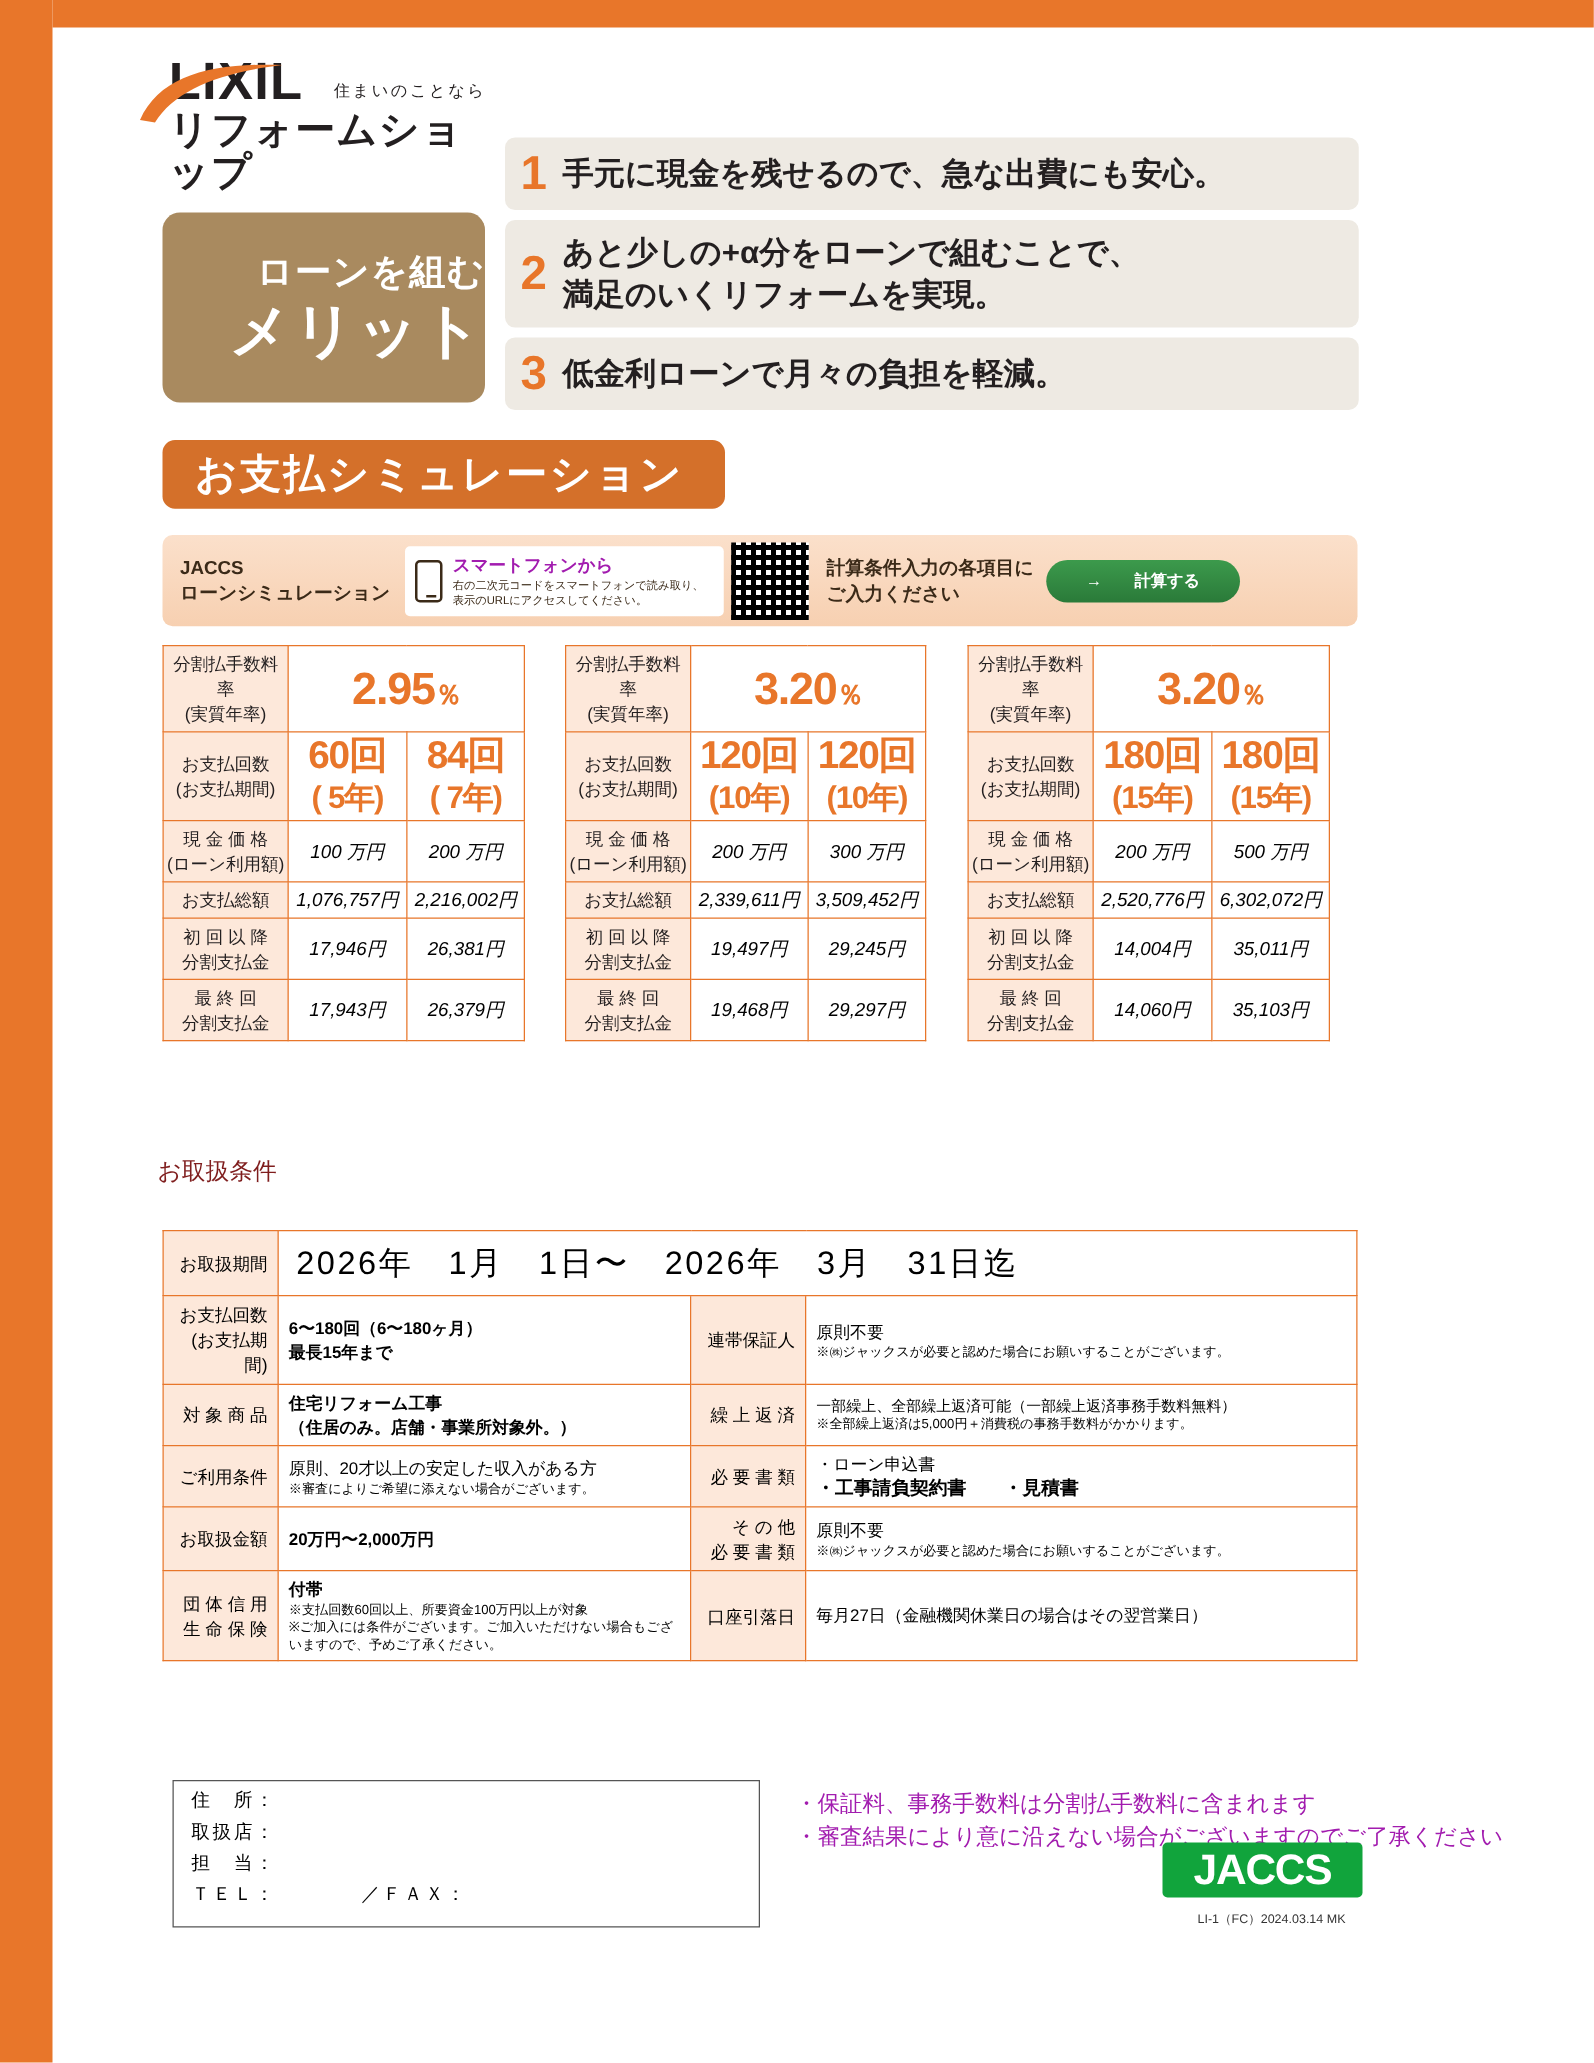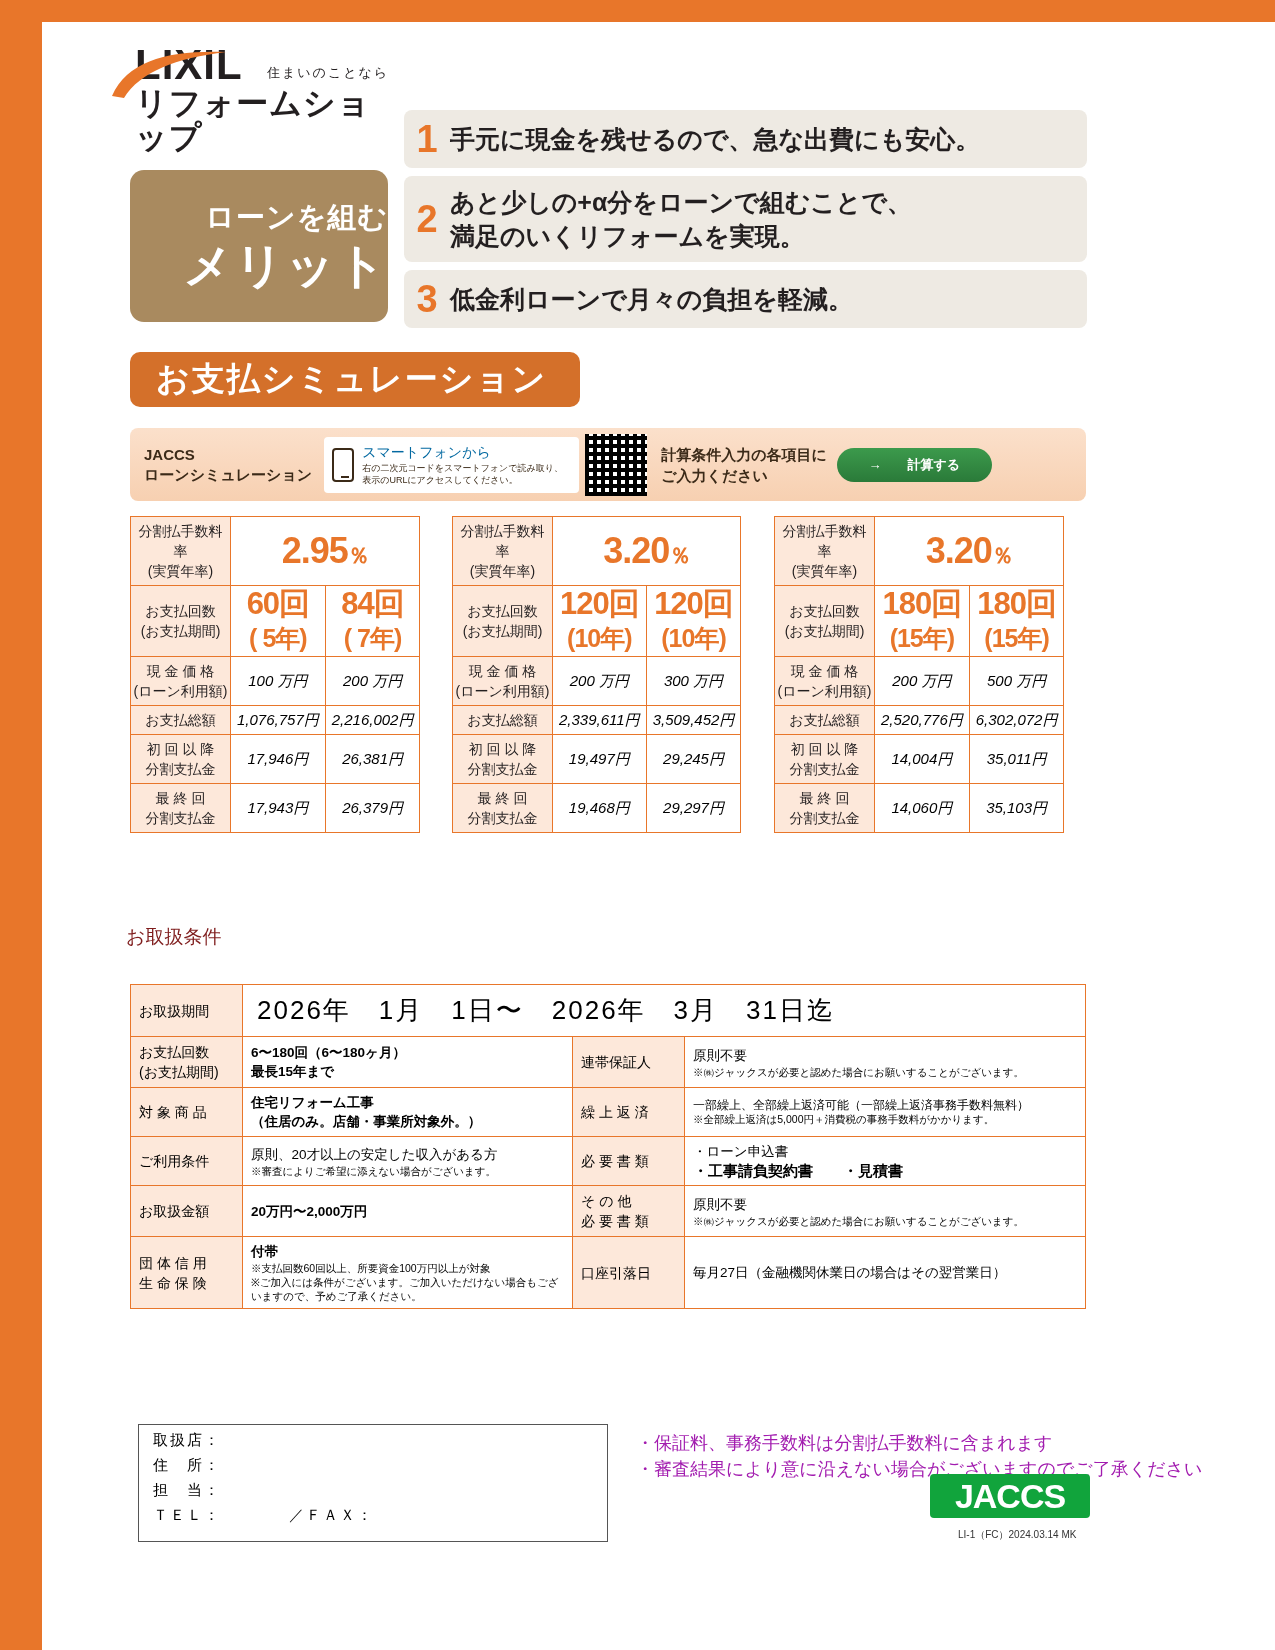--- a/index.html
+++ b/index.html
@@ -52,21 +52,21 @@
     background:linear-gradient(180deg,#fbe0cb 0%, #f7d0b1 100%);
     border-radius:8px; display:flex; align-items:center;
   }
   .sim-band .jaccs-lbl { margin-left:14px; font-size:15px; font-weight:bold; color:#3b2a18; line-height:20px; }
   .sim-band .white-box {
     margin-left:12px; width:255px; height:56px; background:#fff; border-radius:4px;
     display:flex; align-items:center; padding:0 8px;
   }
   .phone-ic { width:22px; height:34px; border:2px solid #3b2a18; border-radius:4px; position:relative; flex:0 0 22px; }
   .phone-ic:after { content:""; position:absolute; left:7px; bottom:2px; width:8px; height:2px; background:#3b2a18; }
-  .sim-band .sp-title { font-size:14px; font-weight:normal; color:#0369a1; }
+  .sim-band .sp-title { font-size:14px; font-weight:bold; color:#a21caf; }
   .sim-band .sp-sub { font-size:9px; color:#3b2a18; line-height:12px; }
   .qr { width:62px; height:62px; margin-left:6px; background:
       repeating-linear-gradient(90deg,#000 0 4px,#fff 4px 8px),
       repeating-linear-gradient(0deg,#000 0 4px,transparent 4px 8px);
       background-blend-mode:multiply; }
   .calc-note { margin-left:14px; font-size:15px; font-weight:bold; color:#3b2a18; line-height:21px; }
   .calc-btn {
     margin-left:10px; width:155px; height:34px; border-radius:17px;
     background:linear-gradient(180deg,#3c9a4c,#2a7a39); color:#fff;
     font-size:13px; font-weight:bold; display:flex; align-items:center; justify-content:center; gap:26px;
@@ -80,21 +80,21 @@
   .rate { font-size:36px; font-weight:bold; color:#e8762a; text-align:center; letter-spacing:-1px; }
   .rate .pct { font-size:22px; }
   .kaisu { font-size:31px; font-weight:bold; color:#e8762a; text-align:center; line-height:34px; letter-spacing:-1px; }
   .kaisu .yr { font-size:25px; }
   #t1 { left:130px; } #t2 { left:452px; } #t3 { left:774px; }
 
   
   .cond-h { position:absolute; left:126px; top:924px; font-size:19px; color:#7f1d1d; }
   .cond { position:absolute; left:130px; top:984px; border-collapse:collapse; width:956px; font-size:13px; }
   .cond td { border:1px solid #e8762a; padding:5px 8px; vertical-align:middle; }
-  .cond .kl { background:#fde8da; text-align:left; width:112px; font-size:14px; line-height:20px; }
+  .cond .kl { background:#fde8da; text-align:right; width:92px; font-size:14px; line-height:20px; }
   .cond .kv { background:#fff; }
   .period { font-size:26px; letter-spacing:2px; padding:8px 14px !important; }
   .b { font-weight:bold; }
   .sm { font-size:10.5px; line-height:14px; }
   .md { font-size:13.5px; line-height:19px; }
 
   
   .shop-box { position:absolute; left:138px; top:1424px; width:470px; height:118px; border:1px solid #555; }
   .shop-box div { font-size:15px; letter-spacing:2px; margin:6px 0 0 14px; }
   .notes { position:absolute; left:636px; top:1430px; font-size:18px; line-height:26px; color:#a21caf; }
@@ -369,22 +369,22 @@
       </td>
       <td class="kl">口座引落日</td>
       <td class="kv">
         <div class="md">毎月27日（金融機関休業日の場合はその翌営業日）</div>
       </td>
     </tr>
   </tbody>
     </table>
 
   <div class="shop-box">
+    <div>住　所：</div>
     <div>取扱店：</div>
-    <div>住　所：</div>
     <div>担　当：</div>
     <div>ＴＥＬ：　　　　／ＦＡＸ：</div>
   </div>
   <div class="notes">
     <div>・保証料、事務手数料は分割払手数料に含まれます</div>
     <div>・審査結果により意に沿えない場合がございますのでご了承ください</div>
   </div>
   <div class="jaccs-logo">JACCS</div>
   <div class="code">LI-1（FC）2024.03.14 MK</div>
 </div>

